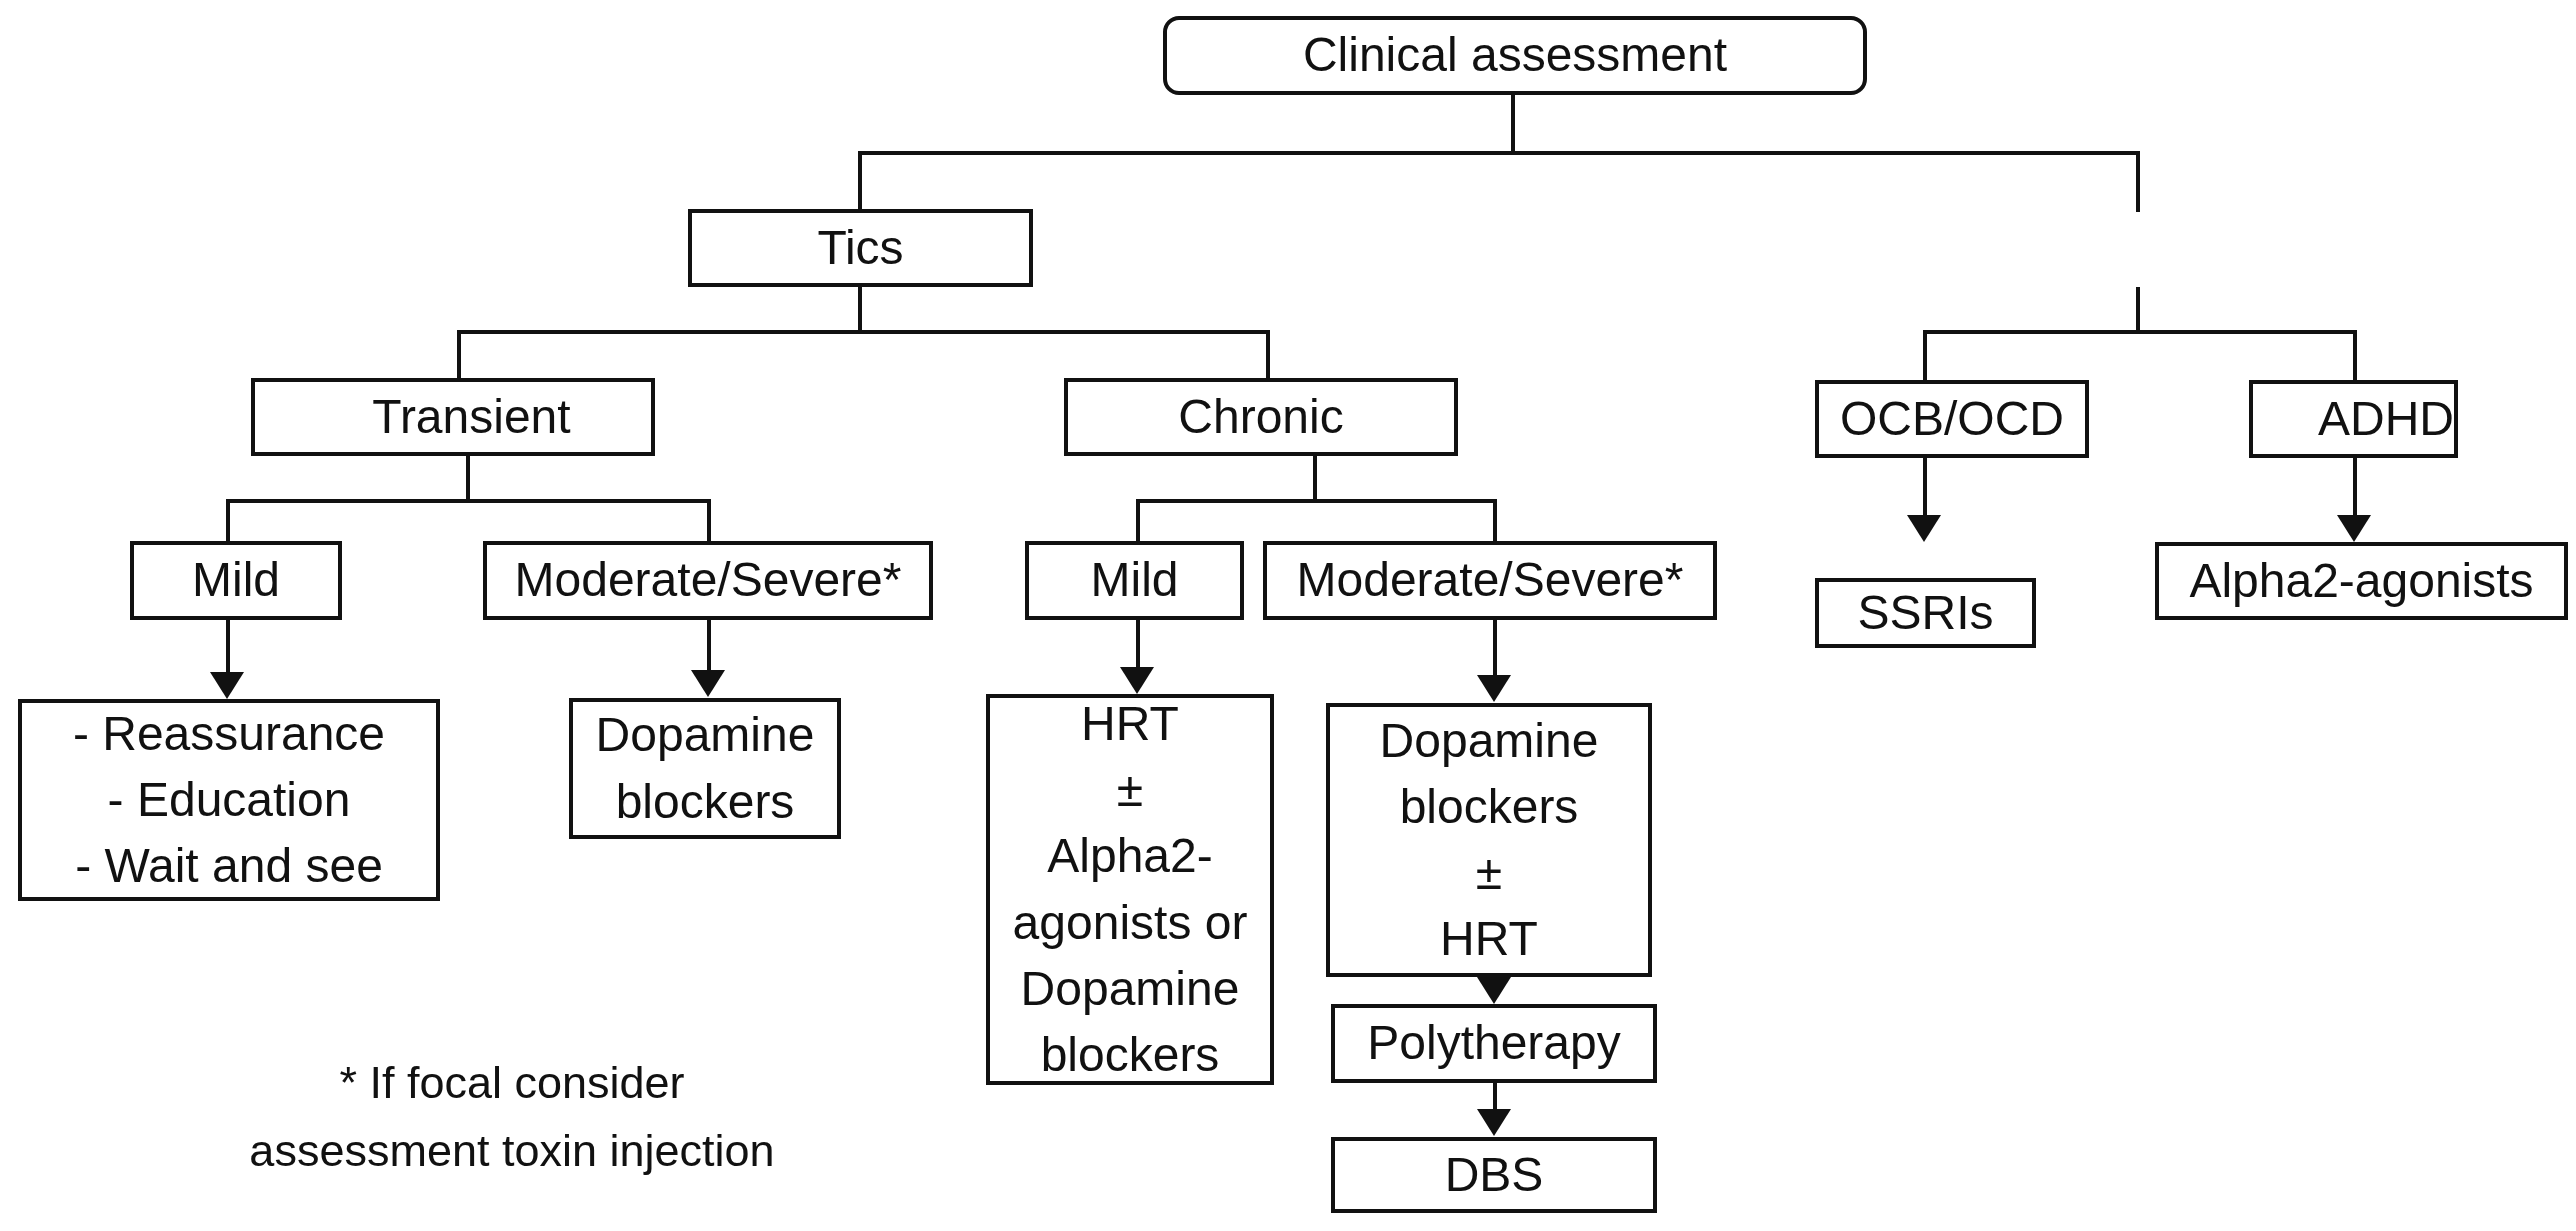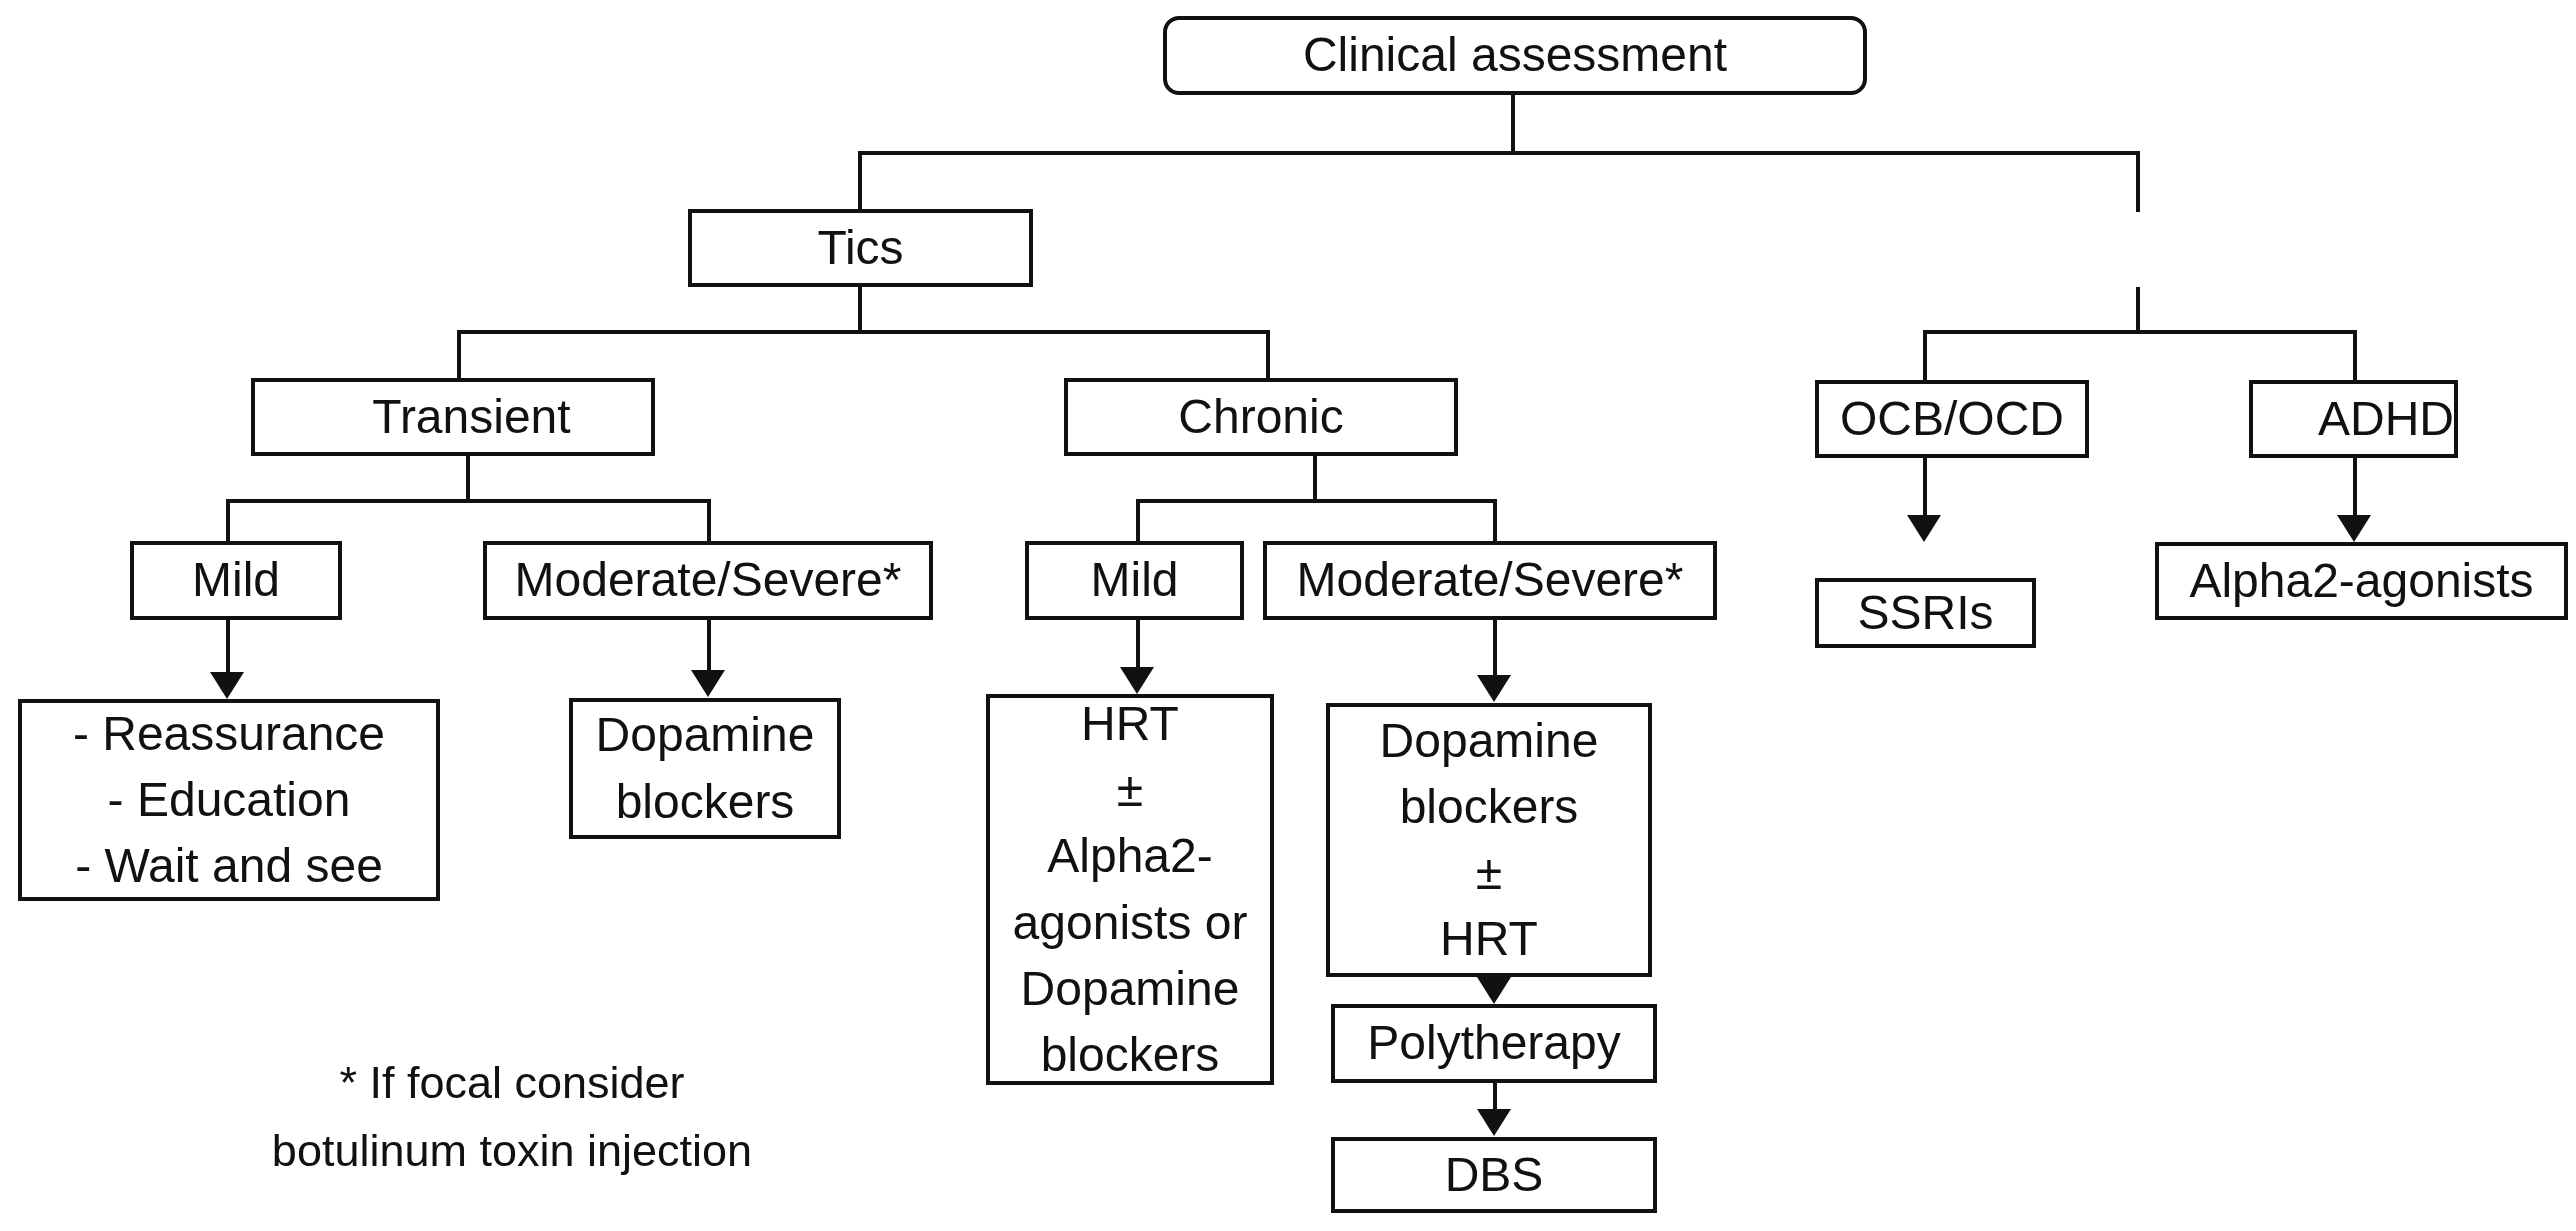--- a/index.html
+++ b/index.html
@@ -167,17 +167,17 @@
 
   <div class="line" style="left:1493px; top:1083px; width:3.6px; height:29px;"></div>
   <div class="arrowhead" style="left:1477px; top:1109px;"></div>
 
   <div class="box" style="left:1331px; top:1137px; width:326px; height:76px;">
     <span>DBS</span>
   </div>
 
   <div class="footnote" style="left:238px; top:1049px; width:548px;">
     <div>* If focal consider</div>
-    <div>botulinum toxin injection</div>
+    <div>assessment toxin injection</div>
   </div>
 
 </div>
 
 
 </body></html>

